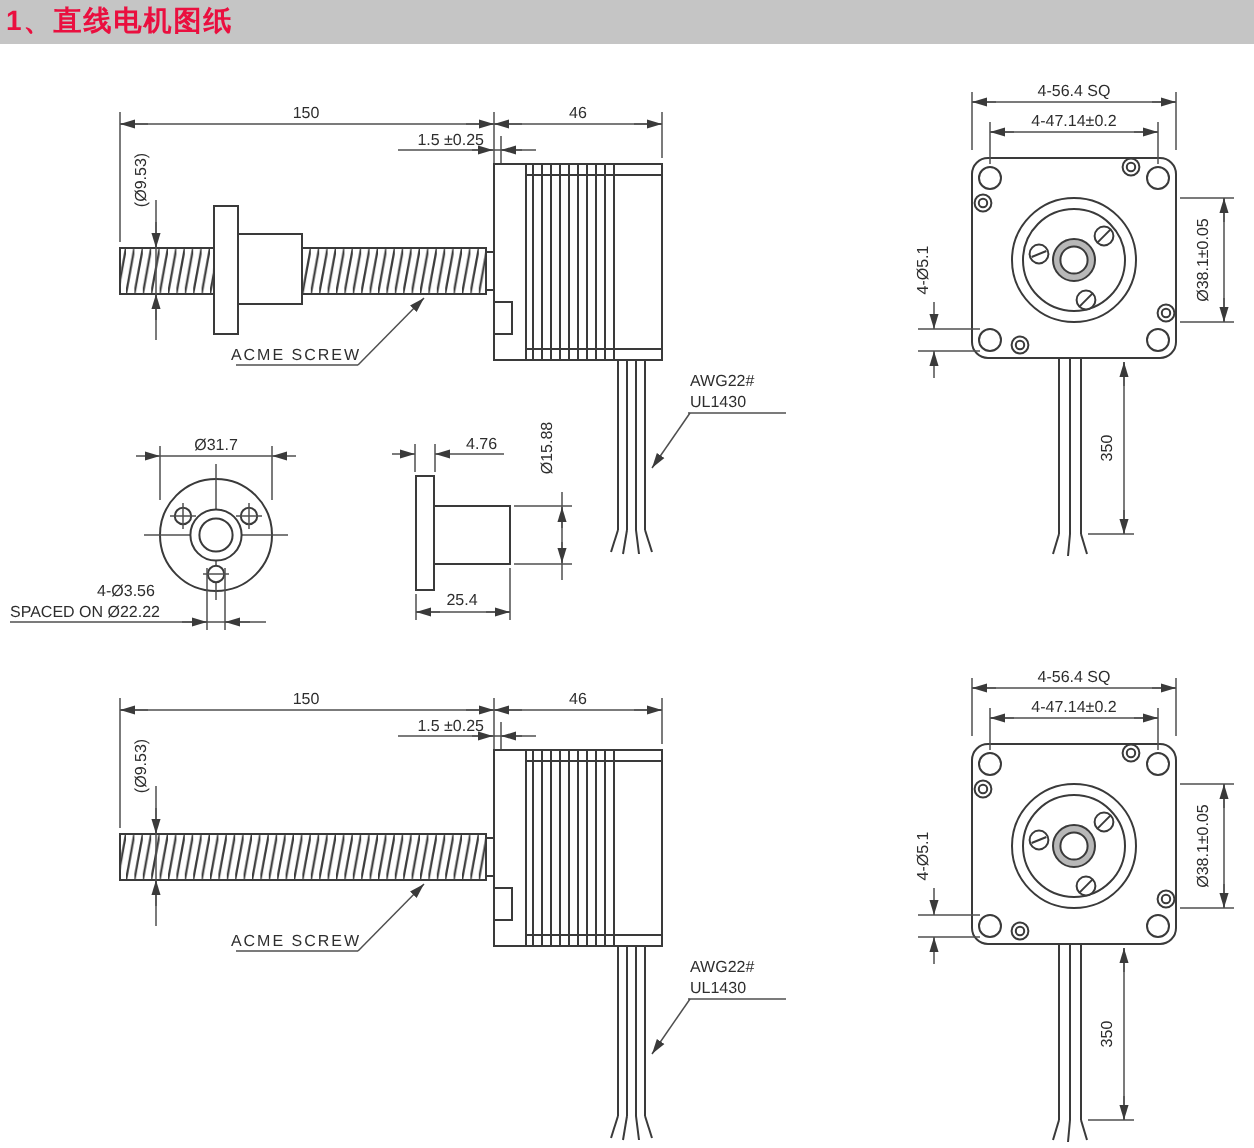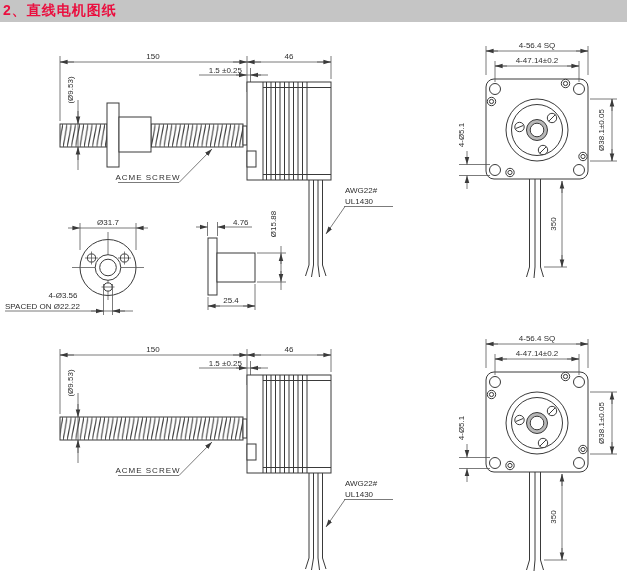--- a/index.html
+++ b/index.html
@@ -12,21 +12,21 @@
   .ln{stroke:#3a3a3a;stroke-width:1;fill:none;}
   .fw{fill:#ffffff;stroke:#3a3a3a;stroke-width:1;}
   .dim{stroke:#4f4f4f;stroke-width:0.75;fill:none;}
   .dm{stroke:#4f4f4f;stroke-width:0.75;fill:none;marker-end:url(#arw);}
   .thr{fill:url(#thr);stroke:#3a3a3a;stroke-width:1;}
 </style>
 </head>
 <body>
 
 <div class="titlebar">
-  <span class="ttl">2、直线电机图纸</span>
+  <span class="ttl">1、直线电机图纸</span>
 </div>
 
 <svg width="627" height="552" viewBox="0 22 627 552">
   <defs>
     <marker id="arw" viewBox="0 0 8 6" refX="7.6" refY="3" markerWidth="8" markerHeight="6" orient="auto" markerUnits="userSpaceOnUse">
       <path d="M0,0.7 L7.6,3 L0,5.3 Z" fill="#3a3a3a"></path>
     </marker>
     <pattern id="thr" width="4.2" height="23" patternUnits="userSpaceOnUse" patternTransform="translate(0,124)">
       <line x1="0" y1="23" x2="4.2" y2="0" stroke="#3a3a3a" stroke-width="1.1"></line>
     </pattern>

